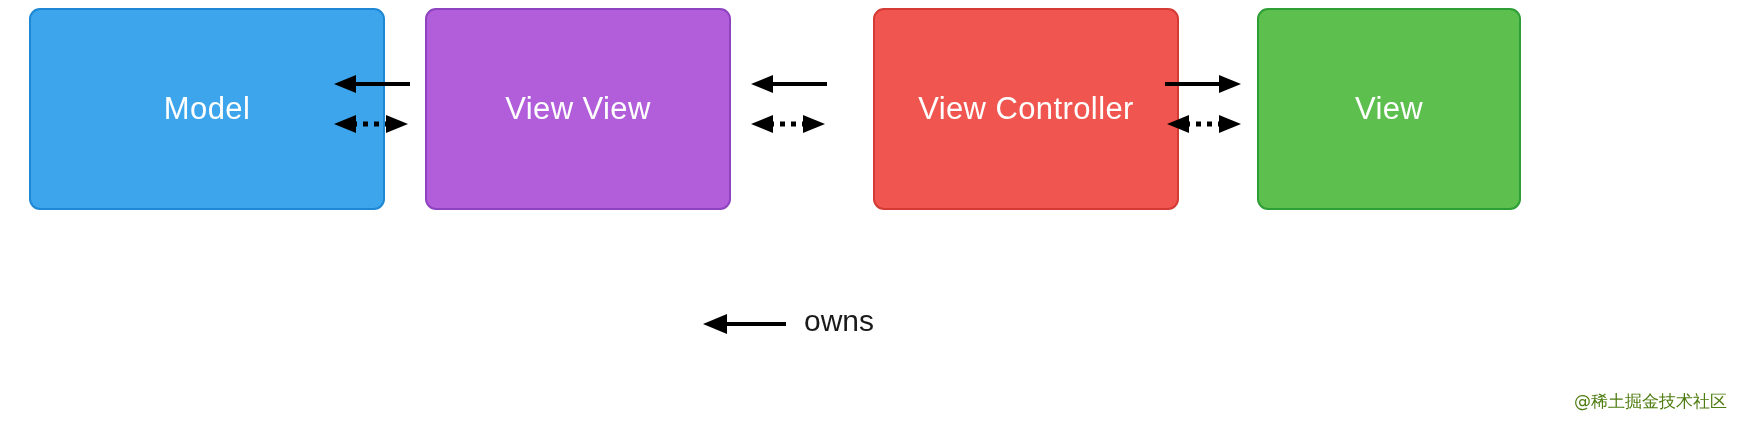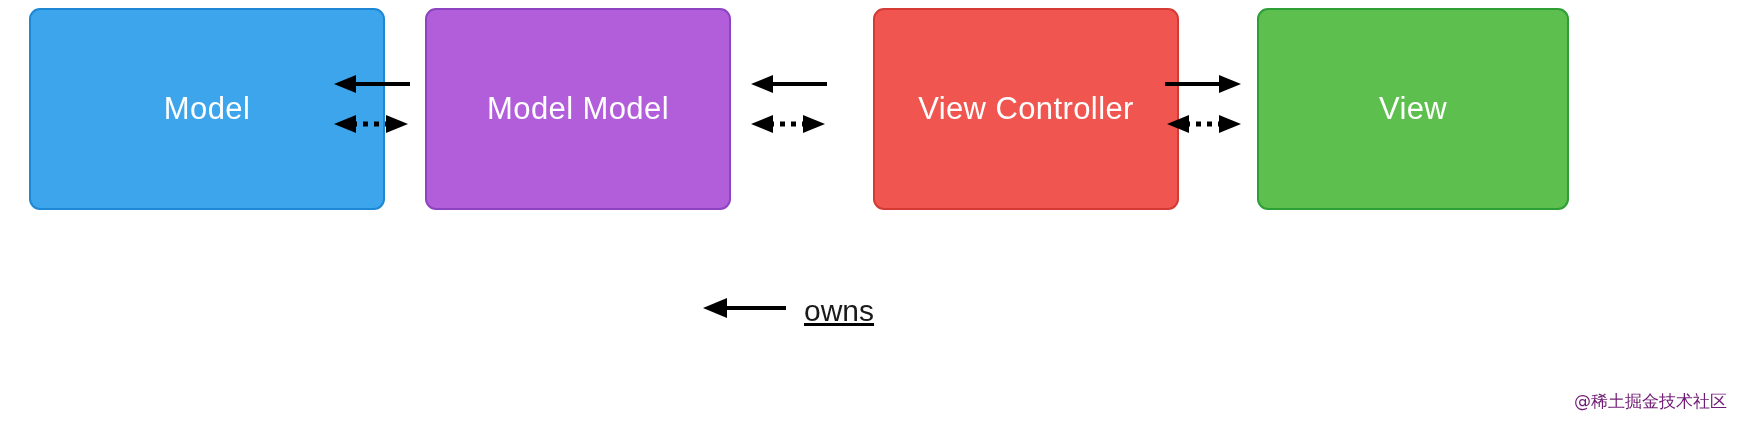--- a/index.html
+++ b/index.html
@@ -49,21 +49,21 @@
     font-size: 31px;
     font-weight: 400;
     letter-spacing: 0.4px;
     font-family: "Liberation Sans", sans-serif;
     white-space: nowrap;
   }
 
   #box-model          { left: 8px;    width: 356px; margin-left: 21px; }
   #box-view-model     { left: 425px;  width: 306px; }
   #box-view-controller{ left: 842px;  width: 306px; }
-  #box-view           { left: 1257px; width: 312px; }
+  #box-view           { left: 1257px; width: 264px; }
 
   
   .arrow-group {
     position: absolute;
     top: 8px;
     height: 202px;
     width: 110px;
   }
   #arrows-model-viewmodel      { left: 330px; }
   #arrows-viewmodel-controller { left: 747px; }
@@ -84,23 +84,22 @@
 
   
   .legend {
     position: absolute;
     left: 700px;
     top: 296px;
     width: 420px;
   }
   .legend-row {
     display: flex;
-    align-items: flex-start;
+    align-items: flex-end;
     height: 40px;
-    text-decoration: underline;
   }
   .legend-glyph {
     width: 92px;
     flex: 0 0 92px;
     display: flex;
     align-items: center;
   }
   .legend-text {
     margin-left: 12px;
     font-size: 30px;
@@ -109,39 +108,39 @@
     white-space: nowrap;
     line-height: 1;
   }
 
   
   .watermark {
     position: absolute;
     right: 10px;
     bottom: 8px;
     font-size: 17px;
-    color: #701a75;
+    color: #4d7c0f;
     font-family: "DejaVu Sans", sans-serif;
     white-space: nowrap;
     user-select: none;
   }
 </style>
 </head>
 <body>
 
 <div id="diagram-root">
 
   <div class="boxes-row">
 
     <div class="node-box" id="box-model" style="background:#3DA5EC; border-color:#1E88D4;">
       <span class="node-label">Model</span>
     </div>
 
     <div class="node-box" id="box-view-model" style="background:#B25EDB; border-color:#8E44C0;">
-      <span class="node-label">Model Model</span>
+      <span class="node-label">View View</span>
     </div>
 
     <div class="node-box" id="box-view-controller" style="background:#F0564F; border-color:#D33B34;margin-left:31px;">
       <span class="node-label">View Controller</span>
     </div>
 
     <div class="node-box" id="box-view" style="background:#5CBF4E; border-color:#2E9E36;">
       <span class="node-label">View</span>
     </div>
 

